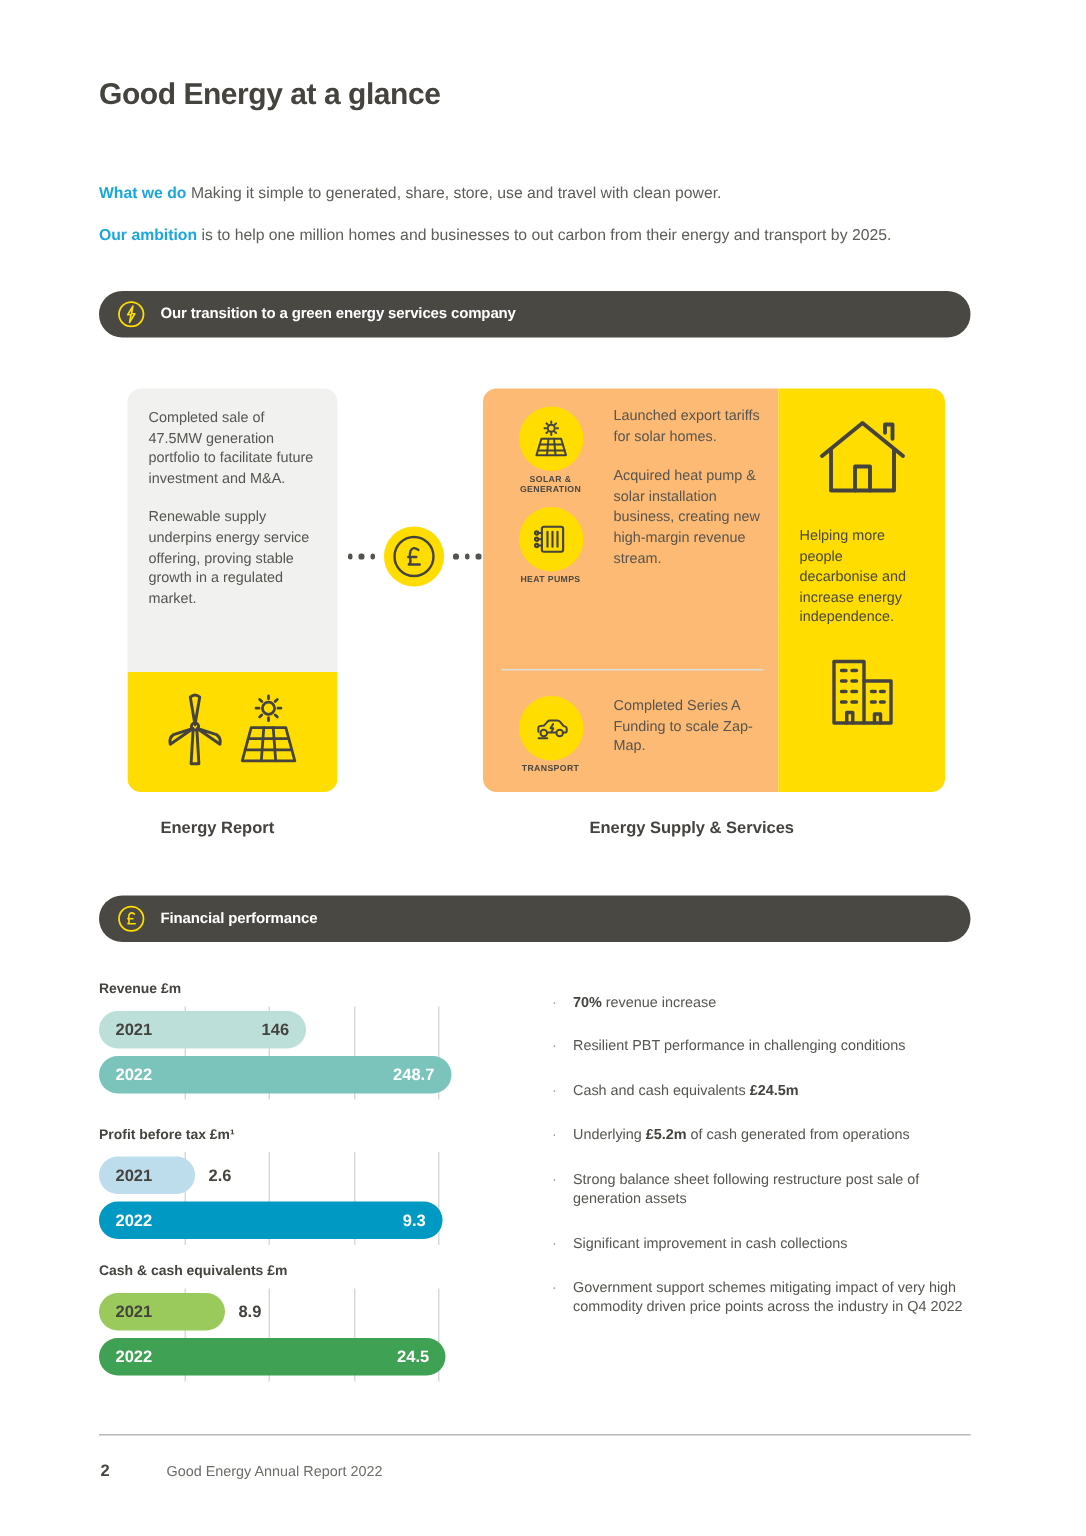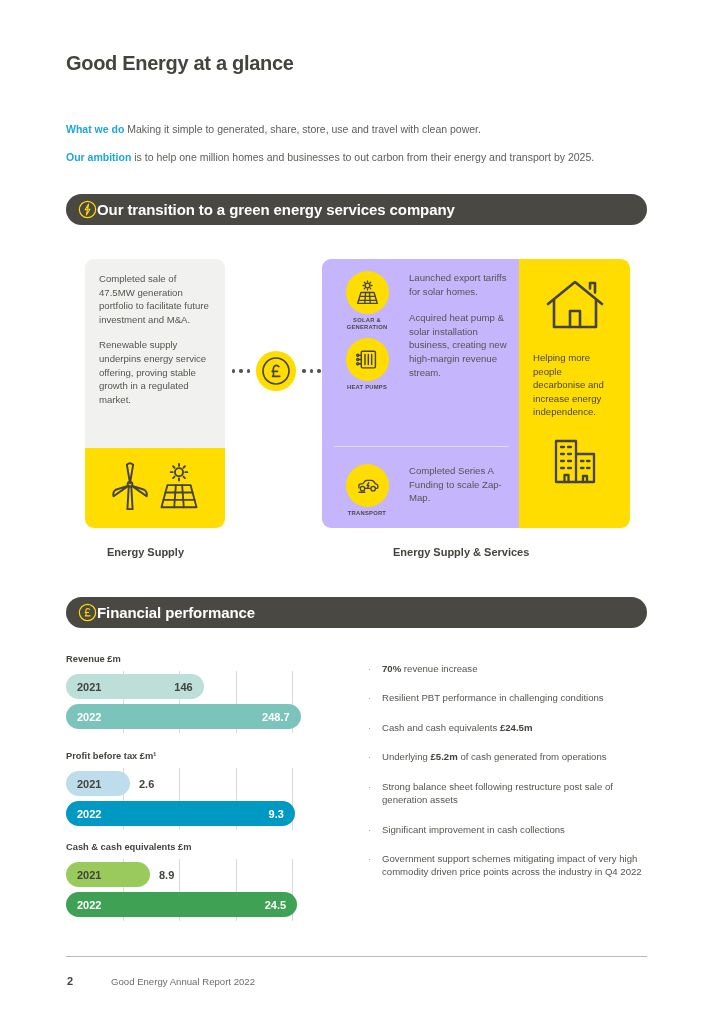--- a/index.html
+++ b/index.html
@@ -55,22 +55,23 @@
     height: 31px;
     background: #4a4843;
     border-radius: 16px;
     display: flex;
     align-items: center;
     box-sizing: border-box;
     padding-left: 12px;
   }
   .section-bar .bar-title {
     color: #ffffff;
-    font-size: 15px;
-    font-weight: bold;
+    font-size: 10px;
+    font-weight: bold;
+    margin-left: 10px;
     letter-spacing: -0.1px;
     text-align: right;
   }
   .bar-icon { width: 19px; height: 19px; display: block; }
   #bar-transition { top: 194px; }
   #bar-financial  { top: 597px; }
 
   .card-left {
     position: absolute;
     left: 85px;
@@ -119,21 +120,21 @@
   }
   .coin { width: 42px; height: 42px; display: block; }
 
   .card-mid {
     position: absolute;
     left: 322px;
     top: 259px;
     width: 197px;
     height: 269px;
     border-radius: 9px 0 0 9px;
-    background: #c4b5fd;
+    background: #fdba74;
     box-sizing: border-box;
     padding: 12px 10px 10px 12px;
   }
   .mid-row { display: flex; }
   .mid-icons { width: 66px; flex: 0 0 66px; }
   .icon-block { text-align: center; margin-bottom: 7px; }
   .icon-circle {
     width: 43px; height: 43px; border-radius: 50%;
     background: #FFDD00;
     margin: 0 auto 3px auto;
@@ -468,21 +469,21 @@
           <path d="M24 17 L42 17 L42 45 L24 45"></path>
           <path d="M9 10 L12 10 M16 10 L19 10 M9 17 L12 17 M16 17 L19 17 M9 24 L12 24 M16 24 L19 24 M9 31 L12 31 M16 31 L19 31"></path>
           <path d="M29 24 L31.5 24 M35 24 L37.5 24 M29 31 L31.5 31 M35 31 L37.5 31"></path>
           <path d="M12.5 45 L12.5 38 L16.5 38 L16.5 45"></path>
           <path d="M31 45 L31 39 L35 39 L35 45"></path>
         </g>
       </svg>
     </span>
   </div>
 
-  <div class="caption" id="caption-left">Energy Supply</div>
+  <div class="caption" id="caption-left">Energy Report</div>
   <div class="caption" id="caption-right">Energy Supply &amp; Services</div>
 
   <div class="section-bar" id="bar-financial">
     <span class="bar-icon">
       <svg viewBox="0 0 24 24" width="19" height="19">
         <circle cx="12" cy="12" r="10.3" fill="none" stroke="#FFDD00" stroke-width="1.5"></circle>
         <path d="M9.3 16.2 L15.4 16.2 M9.1 12 L13.4 12 M14.6 8 Q11.6 5.8 10.2 8.6 Q9.4 10.5 10.1 13.3 Q10.6 15.2 9.3 16.2" fill="none" stroke="#FFDD00" stroke-width="1.4" stroke-linecap="round" stroke-linejoin="round"></path>
       </svg>
     </span>
     <span class="bar-title">Financial performance</span>

